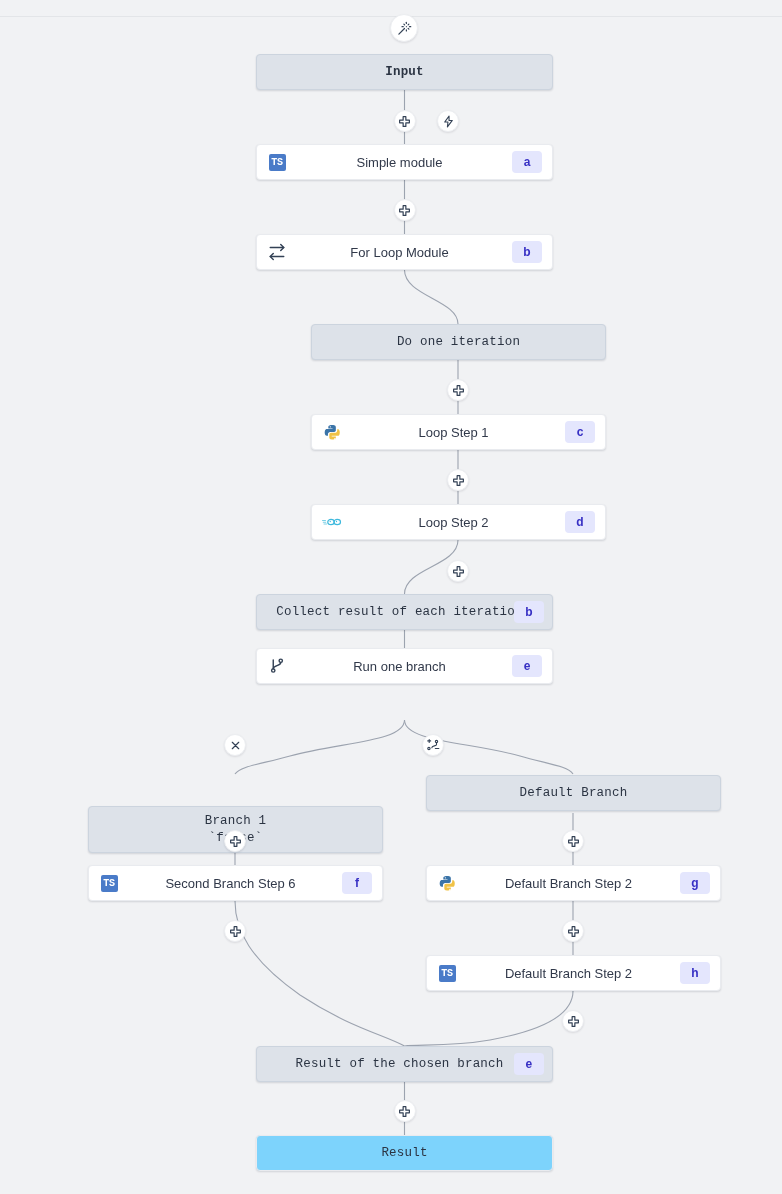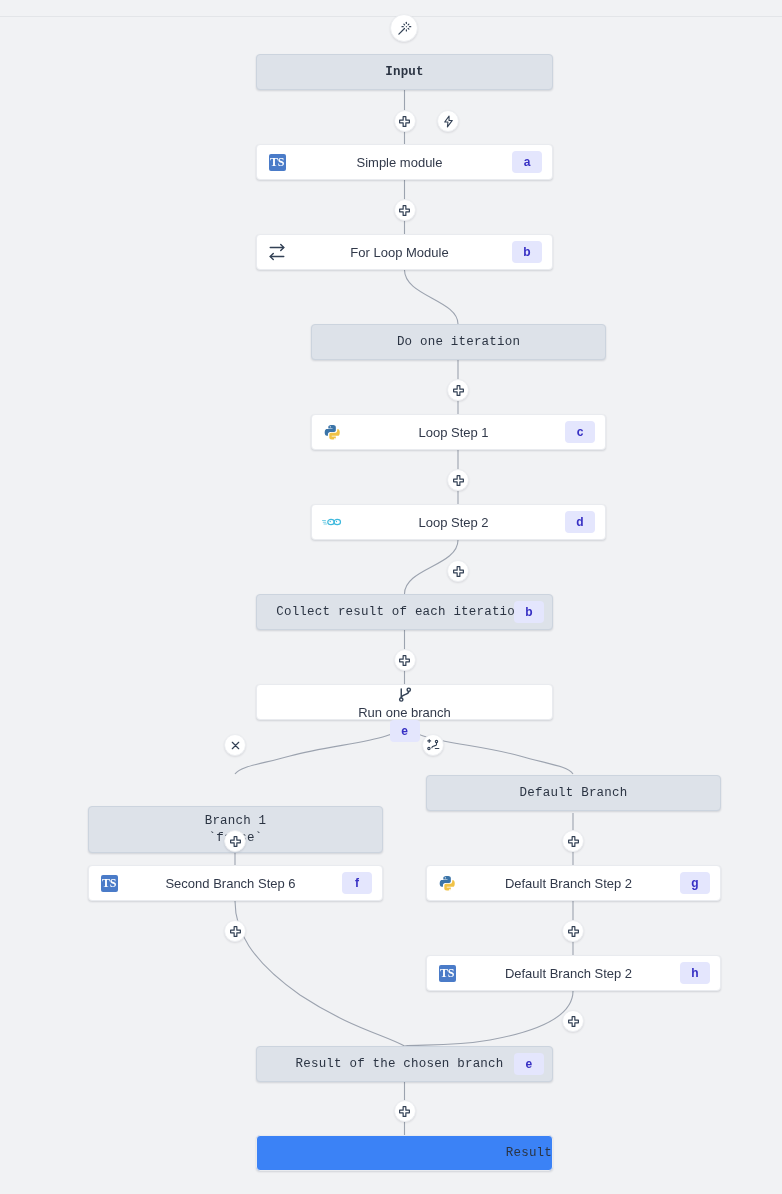--- a/index.html
+++ b/index.html
@@ -43,23 +43,23 @@
   .node.mono {
     background: #dde2e9;
     border: 1px solid #ccd4de;
     justify-content: center;
     font-family: "Liberation Mono", "DejaVu Sans Mono", monospace;
     font-size: 12.5px;
     color: #2b3443;
     letter-spacing: 0.2px;
   }
   .node.plain {
-    background: #3b82f6;
+    background: #7dd3fc;
     border: 1px solid #e9ebef;
-    justify-content: flex-end;
+    justify-content: center;
     font-family: "Liberation Mono", "DejaVu Sans Mono", monospace;
     font-size: 12.5px;
     color: #2b3443;
     letter-spacing: 0.2px;
   }
   .node.module {
     background: #ffffff;
     border: 1px solid #e9ebef;
     padding: 0 10px;
   }
@@ -94,23 +94,23 @@
   .mod-icon {
     width: 20px; height: 20px;
     flex: 0 0 auto;
     display: flex; align-items: center; justify-content: center;
   }
   .ts-icon {
     width: 17px; height: 17px;
     background: #4a7bc8;
     border-radius: 2px;
     color: #ffffff;
-    font-size: 12px;
+    font-size: 10px;
     font-weight: bold;
-    font-family: Liberation Serif, serif;
+    font-family: Liberation Mono, monospace;
     display: flex; align-items: center; justify-content: center;
     letter-spacing: -0.3px;
   }
 
   
   .handle {
     position: absolute;
     width: 22px; height: 22px;
     border-radius: 50%;
     background: #ffffff;
@@ -283,21 +283,21 @@
   </div>
 
   <div class="handle" style="left:393.5px; top:649px;">
     <span>
       <svg width="13" height="13" viewBox="0 0 24 24" fill="none" stroke="#334155" stroke-width="2.2" stroke-linejoin="round">
         <path d="M9.5 3h5v6.5H21v5h-6.5V21h-5v-6.5H3v-5h6.5z"></path>
       </svg>
     </span>
   </div>
 
-  <div class="node module" style="left:256px; top:684px; width:297px; height:36px;flex-direction:column;">
+  <div class="node module" style="left:256px; top:648px; width:297px; height:36px;">
     <span class="mod-icon">
       <svg width="18" height="18" viewBox="0 0 24 24" fill="none" stroke="#334155" stroke-width="1.9" stroke-linecap="round" stroke-linejoin="round">
         <circle cx="7" cy="18" r="2.2"></circle>
         <circle cx="17" cy="5" r="2.2"></circle>
         <path d="M7 15.8V4"></path>
         <path d="M17 7.2c0 5-10 3.5-10 8.6"></path>
       </svg>
     </span>
     <span class="mod-label">Run one branch</span>
     <span class="badge">e</span>

